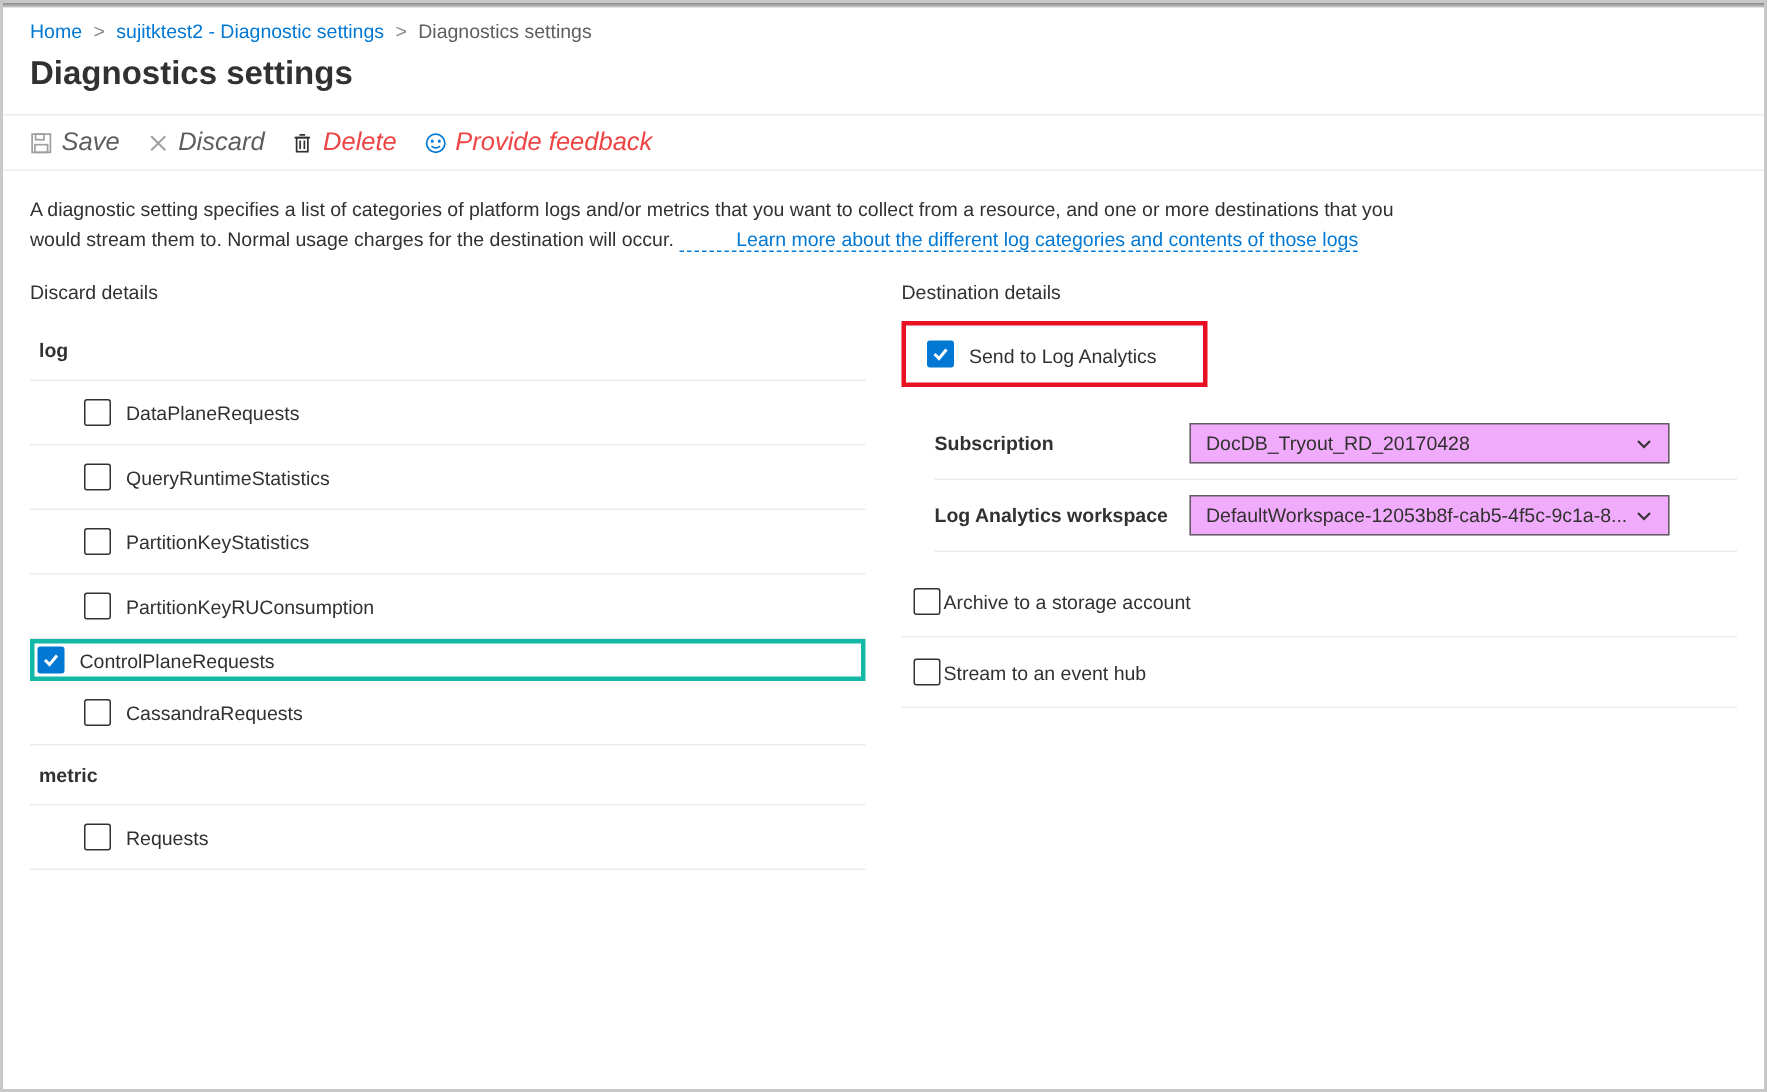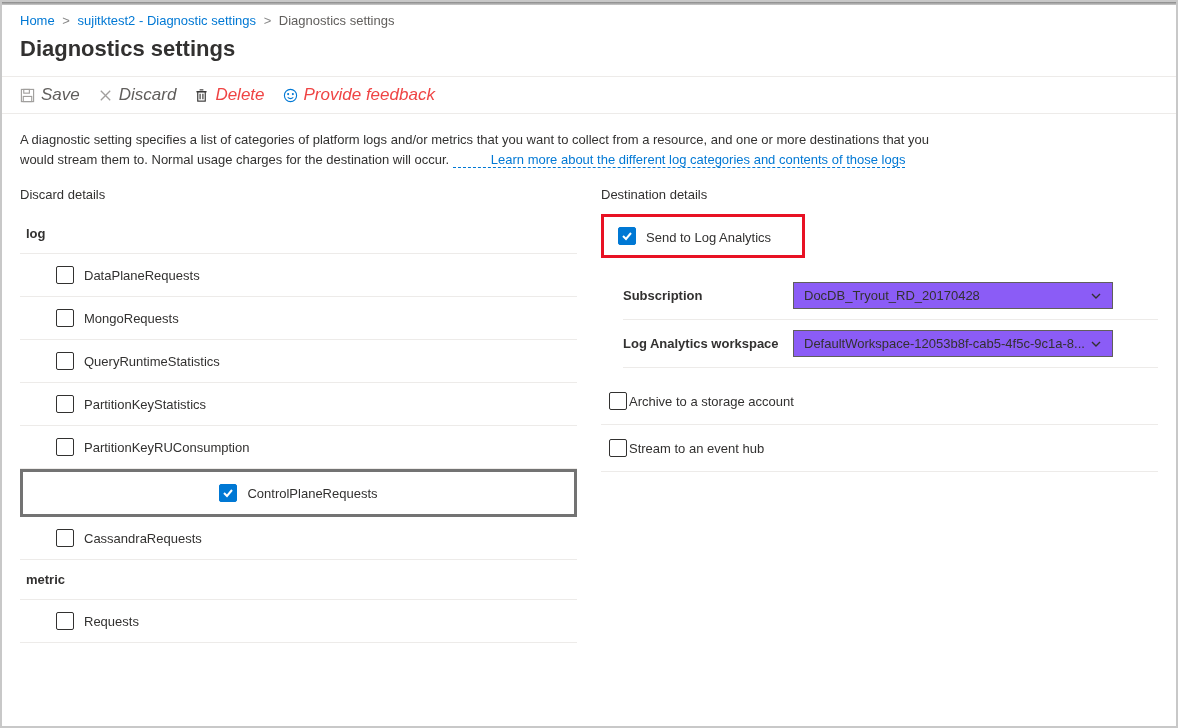--- a/index.html
+++ b/index.html
@@ -85,21 +85,21 @@
       justify-content: center;
       cursor: pointer;
       background: #fff;
       flex-shrink: 0;
     }
     .checkbox.checked {
       background: #0078d4;
       border-color: #0078d4;
     }
     .checkbox.checked svg { stroke: #fff; }
-    .hl-red { border: 3px solid #737373; padding:12px;justify-content:center; }
+    .hl-red { border: 3px solid #14b8a6; padding:2px; }
     .dest-box {
       border: 3px solid #e81123;
       padding: 10px 14px;
       display: inline-flex;
       align-items: flex-end;
       gap: 10px;
       margin-bottom: 14px;
       width: 204px;
     }
     .field-row {
@@ -112,21 +112,21 @@
     .field-label { width: 158px; font-weight: 600; }
     .dropdown {
       flex: 1;
       border: 1px solid #605e5c;
       padding: 5px 10px;
       display: flex;
       justify-content: space-between;
       align-items: center;
       cursor: pointer;
       font-size: 13px;
-      background: #8b5cf6;
+      background: #f0abfc;
       max-width: 320px;
       overflow: hidden;
     }
     .dropdown span:first-child {
       white-space: nowrap; overflow: hidden; text-overflow: ellipsis;
     }
     .dest-item {
       display:flex; align-items:center; gap:2px;
       padding: 14px 8px;
       border-bottom: 1px solid #edebe9;
@@ -196,24 +196,20 @@
 
     <div class="col">
       <div class="sect-title">Discard details</div>
 
       <div class="subhead row no-indent" style="border-bottom:1px solid #edebe9;">log</div>
 
       <div id="log-list">
           <div class="row">
             <div class="checkbox"></div>
             <span>DataPlaneRequests</span>
-          </div>
-          <div class="row">
-            <div class="checkbox"></div>
-            <span>MongoRequests</span>
           </div>
           <div class="row">
             <div class="checkbox"></div>
             <span>QueryRuntimeStatistics</span>
           </div>
           <div class="row">
             <div class="checkbox"></div>
             <span>PartitionKeyStatistics</span>
           </div>
           <div class="row">

